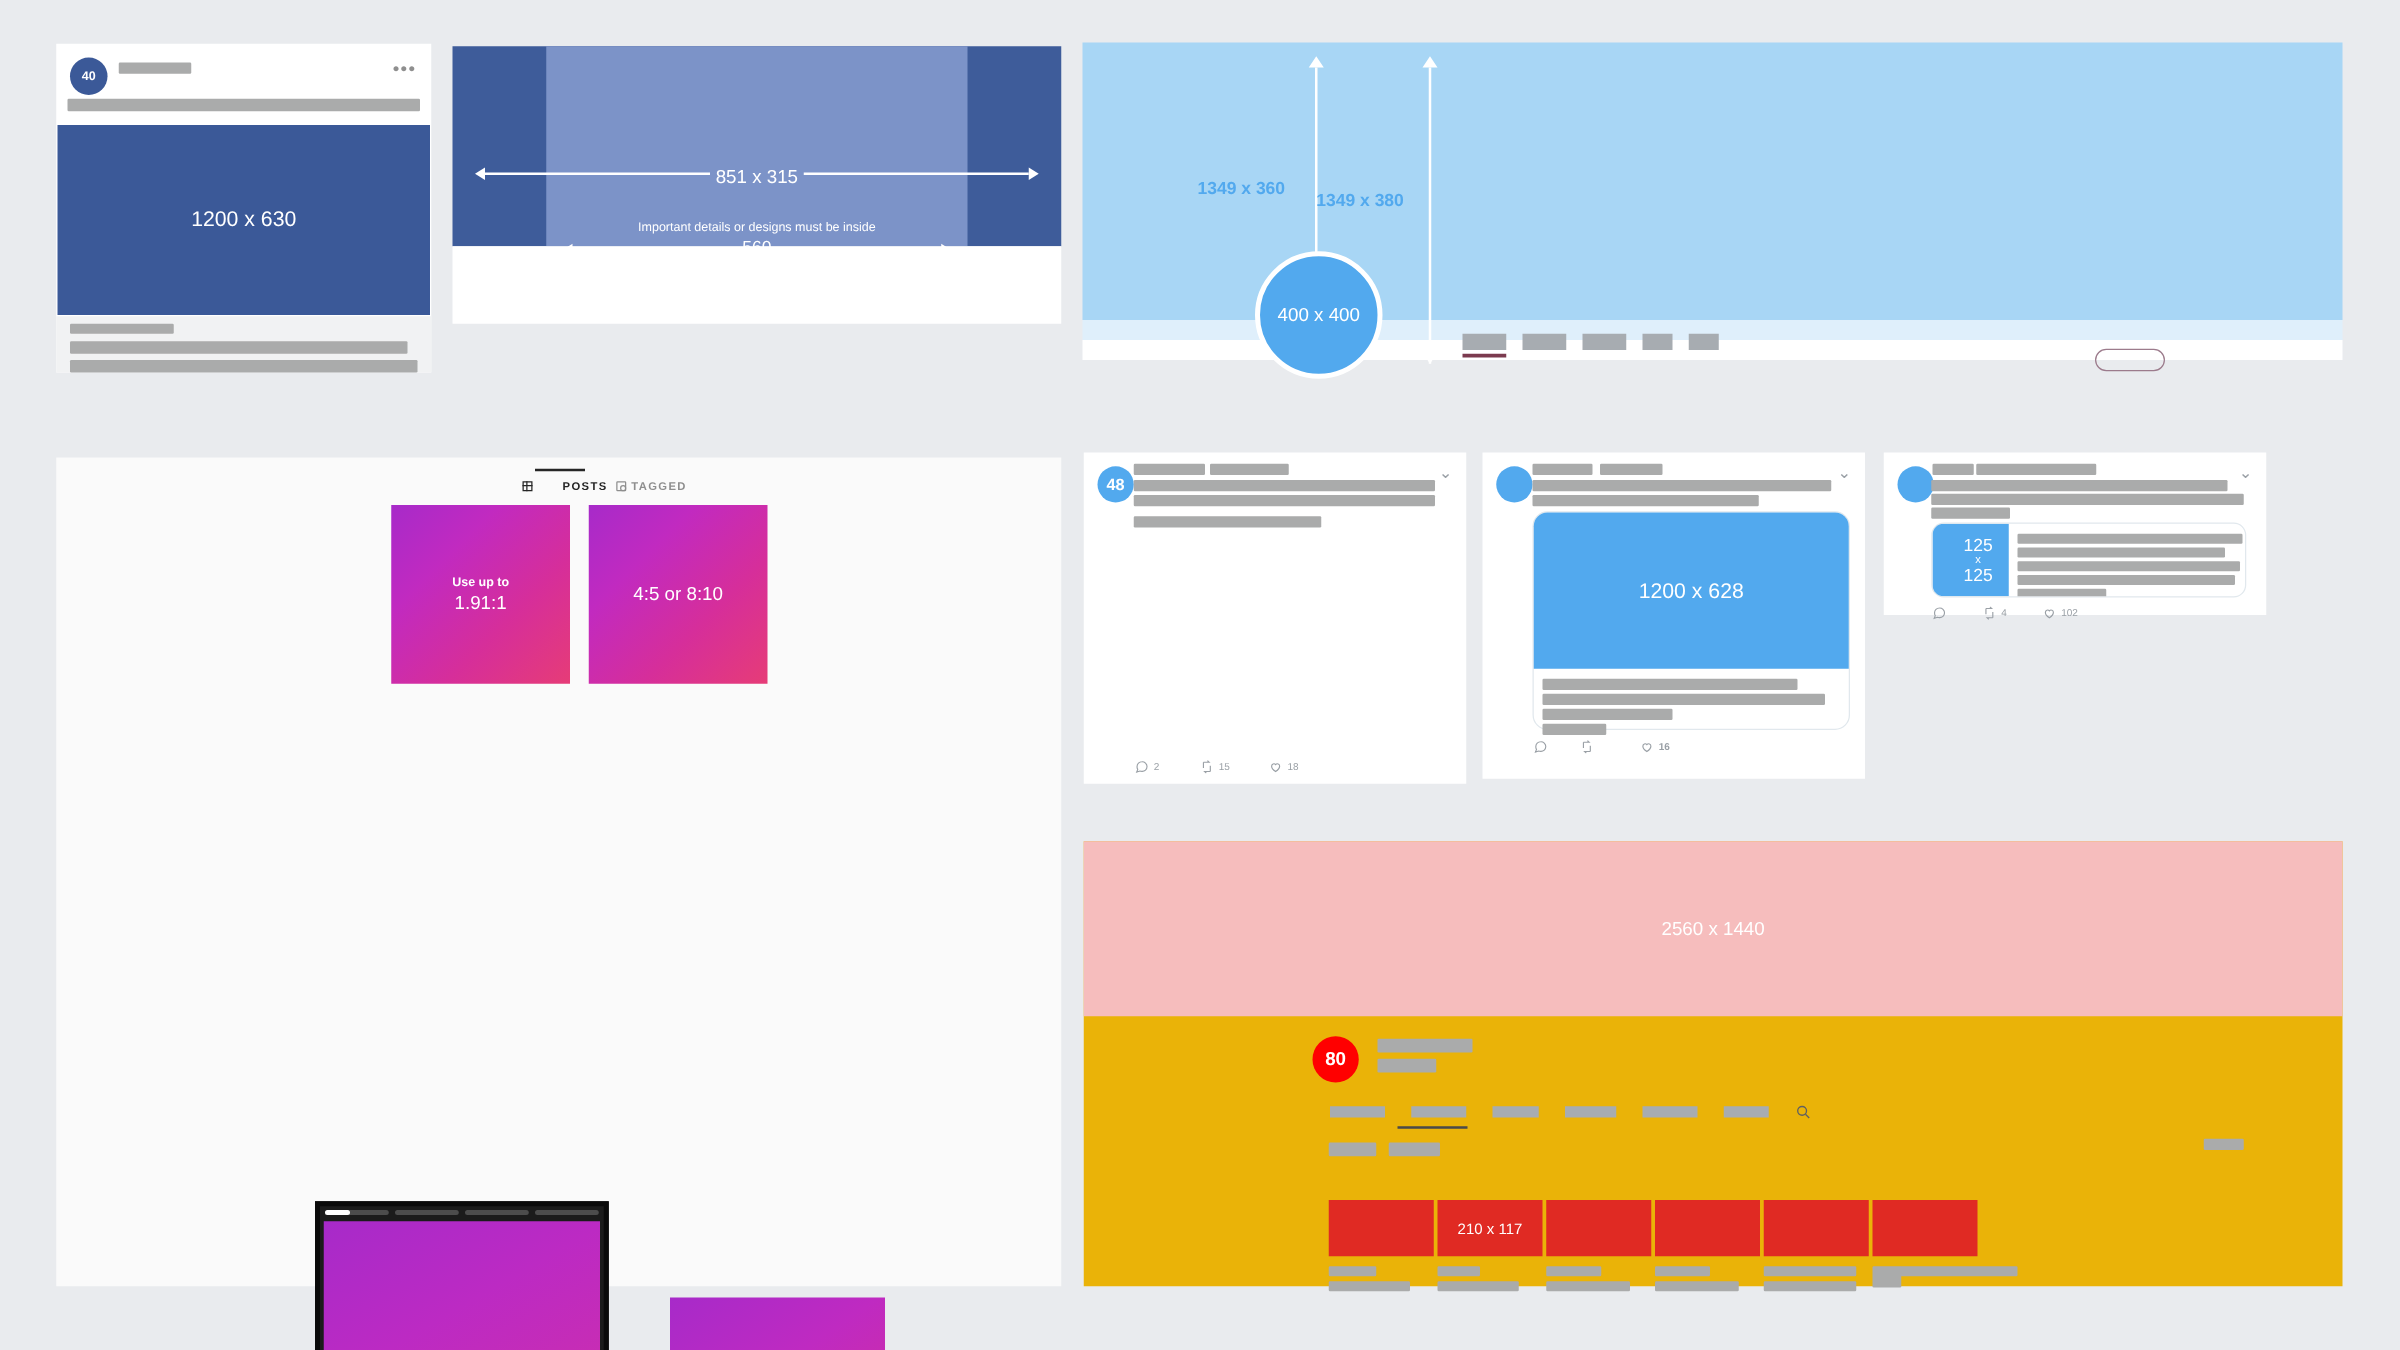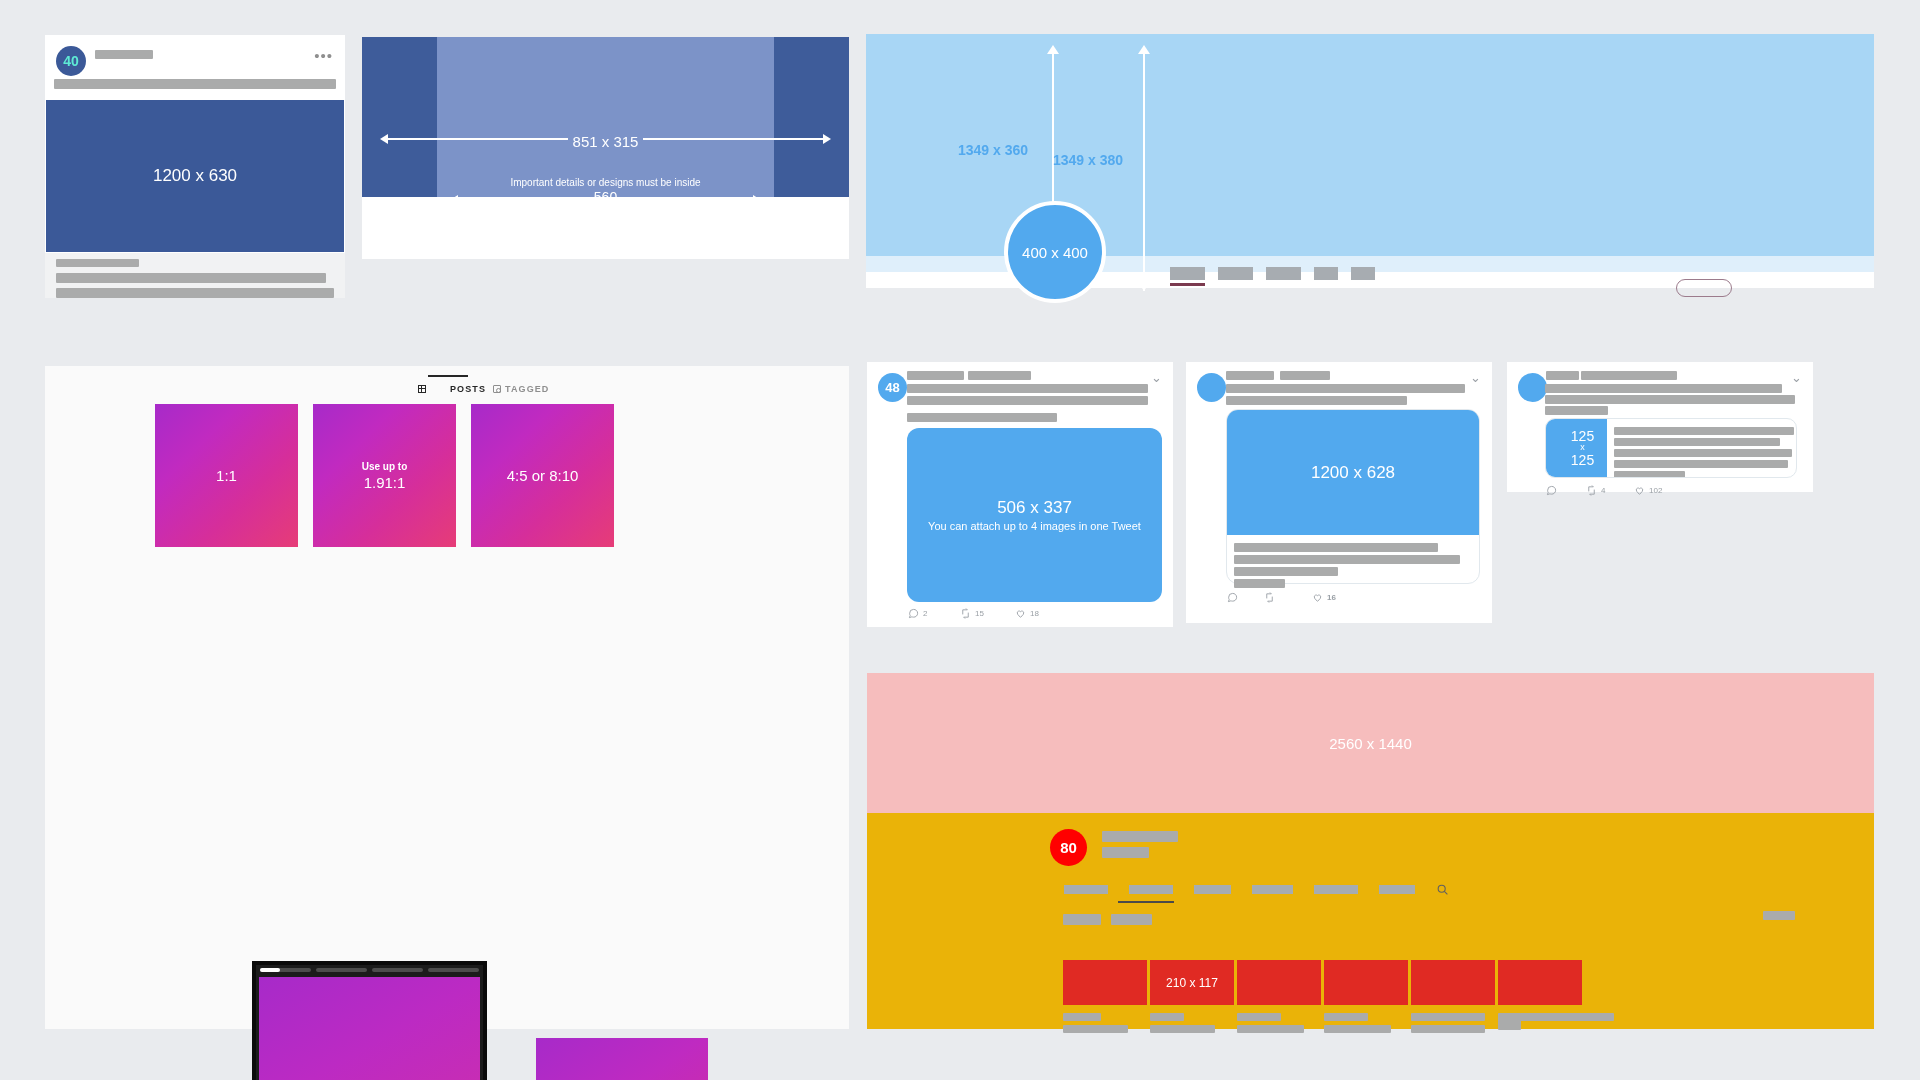--- a/index.html
+++ b/index.html
@@ -16,23 +16,23 @@
 
   
   #fb-post {
     left: 45px; top: 35px; width: 300px; height: 263px;
     background: #fff;
   }
   #fb-post .fb-head { height: 52px; position: relative; }
   #fb-post .fb-avatar {
     position: absolute; left: 11px; top: 11px;
     width: 30px; height: 30px; border-radius: 50%;
-    background: #3b5998; color: #5eead4;
+    background: #3b5998; color: #ffffff;
     display: flex; align-items: center; justify-content: center;
-    font-size: 14px; font-weight: 600;
+    font-size: 10px; font-weight: 600;
   }
   #fb-post .fb-name { position: absolute; left: 50px; top: 15px; width: 58px; height: 9px; }
   #fb-post .fb-dots { position:absolute; right: 12px; top: 17px; color:#8f8f8f; font-size:15px; letter-spacing:1px; line-height:8px; }
   #fb-post .fb-line1 { position:absolute; left: 9px; top: 44px; right: 9px; height: 10px; }
   #fb-post .fb-img {
     position: absolute; left: 1px; top: 65px; width: 298px; height: 152px;
     background: #3b5998; color: #fff;
     display: flex; align-items: center; justify-content: center;
     font-size: 17px;
   }
@@ -239,23 +239,20 @@
       <div class="ig-tab posts">
         <span class="ig-grid-icon"></span>
         <span>POSTS</span>
       </div>
       <div class="ig-tab tagged">
         <span class="ig-tag-icon"></span>
         <span>TAGGED</span>
       </div>
     </div>
 
-    <div class="ig-tile" id="ig-t1">
-      <span>1:1</span>
-    </div>
     <div class="ig-tile" id="ig-t2">
       <span class="t2a">Use up to</span>
       <span class="t2b">1.91:1</span>
     </div>
     <div class="ig-tile" id="ig-t3">
       <span>4:5 or 8:10</span>
     </div>
 
     <div id="ig-phone">
       <div class="frame"></div>
@@ -277,24 +274,20 @@
   </div>
 
   <div class="tw-card" id="tw1">
     <div class="tw-avatar">48</div>
     <div class="tw-caret" style="right:11px; top:8px;">⌄</div>
     <div class="abs sk" style="left:40px; top:9px; width:57px; height:9px;"></div>
     <div class="abs sk" style="left:101px; top:9px; width:63px; height:9px;"></div>
     <div class="abs sk" style="left:40px; top:22px; width:241px; height:9px;"></div>
     <div class="abs sk" style="left:40px; top:34px; width:241px; height:9px;"></div>
     <div class="abs sk" style="left:40px; top:51px; width:150px; height:9px;"></div>
-    <div class="tw-img" style="left:40px; top:66px; width:255px; height:174px;">
-      <span style="font-size:17px;">506 x 337</span>
-      <span style="font-size:11px; margin-top:2px;">You can attach up to 4 images in one Tweet</span>
-    </div>
     <div class="tw-actions" style="left:41px; top:246px;">
       <div class="tw-act" style="width:52px;">
         <svg class="ic" viewBox="0 0 24 24">
             <path d="M21 11.5a8.4 8.4 0 0 1-9 8.4 9.1 9.1 0 0 1-3.5-.7L3 21l1.8-4.6A8.2 8.2 0 0 1 3.6 11.5 8.4 8.4 0 0 1 12 3.1a8.4 8.4 0 0 1 9 8.4z" fill="none" stroke="#9aa0a6" stroke-width="2"></path>
           </svg>
         <span>2</span>
       </div>
       <div class="tw-act" style="width:55px;">
         <svg class="ic" viewBox="0 0 24 24">
             <path d="M6 4h10l-3-3M6 4v10M18 20H8l3 3M18 20V10" fill="none" stroke="#9aa0a6" stroke-width="2"></path>

